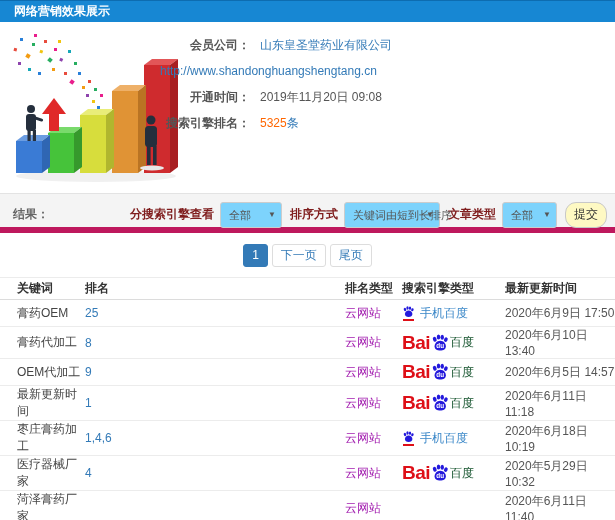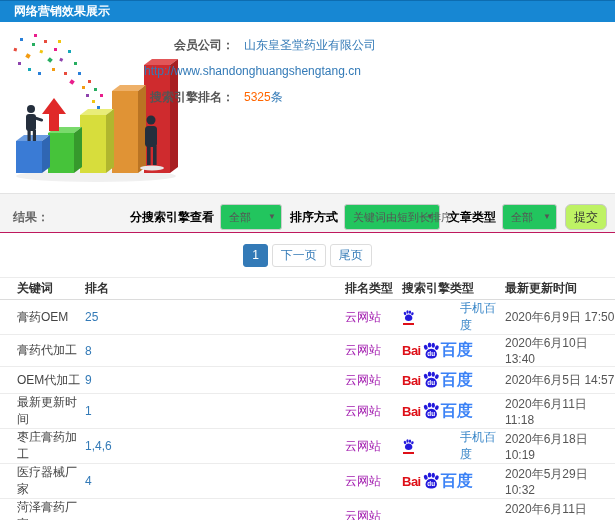--- a/index.html
+++ b/index.html
@@ -7,40 +7,40 @@
     font-family:"Liberation Sans","DejaVu Sans",sans-serif; font-size:12px; color:#555; }
 
   
   .titlebar { height:22px; background:#1787d3; border-top:1px solid #0d6cb0;
     line-height:21px; padding-left:14px; }
   .titlebar span { color:#fff; font-weight:bold; font-size:12px; }
 
   
   .topsec { position:relative; height:171px; background:#fff; }
   .illus { position:absolute; left:4px; top:6px; }
-  .inforows { position:absolute; left:134px; top:10px; }
+  .inforows { position:absolute; left:150px; top:10px; }
   .irow { display:flex; align-items:center; height:26px; }
   .ilabel { display:inline-block; width:100px; text-align:right; font-weight:bold; color:#555; }
   .ival { margin-left:10px; }
   .blue { color:#337ab7; text-decoration:none; }
   .orange { color:#ff6600; }
 
   
   .filterbar { height:40px; background:#f4f4f4; border-top:1px solid #e3e3e3;
-    border-bottom:1px solid #be185d; display:flex; align-items:center; padding:8px 8px 0 13px; }
+    border-bottom:6px solid #be185d; display:flex; align-items:center; padding:8px 8px 0 13px; }
   .resultlbl { font-weight:bold; color:#666; }
   .fright { margin-left:auto; display:flex; align-items:center; }
-  .flbl { font-weight:bold; color:#000000; margin:0 6px 0 8px; white-space:nowrap; }
-  .fselect { position:relative; background:#22c55e; border:1px solid #ccc; border-radius:3px;
+  .flbl { font-weight:bold; color:#7f1d1d; margin:0 6px 0 8px; white-space:nowrap; }
+  .fselect { position:relative; background:#7dd3fc; border:1px solid #ccc; border-radius:3px;
     height:26px; line-height:24px; padding:0 18px 0 8px; font-size:11px; color:#555;
     white-space:nowrap; cursor:pointer; }
   .fselect .caret { position:absolute; right:5px; top:0; font-size:8px; color:#555; }
   .s1 { width:62px; } .s2 { width:96px; } .s3 { width:55px; }
-  .submitbtn { margin-left:8px; height:26px; background:#bef264; border:1px solid #c8c8c8;
-    border-radius:6px; padding:0 8px; font-size:12px; color:#333; cursor:pointer; }
+  .submitbtn { margin-left:8px; height:26px; background:#fef9c3; border:1px solid #c8c8c8;
+    border-radius:11px; padding:0 8px; font-size:12px; color:#333; cursor:pointer; }
 
   
   .pagerwrap { height:44px; display:flex; justify-content:center; align-items:center; }
   .pager { display:flex; }
   .pitem { min-width:24px; height:23px; line-height:21px; text-align:center; padding:0 8px;
     border:1px solid #ddd; border-radius:3px; color:#337ab7; margin:0 2px; cursor:pointer;
     background:#fff; }
   .pitem.active { background:#337ab7; border-color:#337ab7; color:#fff; }
 
   
@@ -49,24 +49,24 @@
     border-bottom:1px solid #dcdcdc; vertical-align:middle; }
   td { height:27px; border-bottom:1px solid #ececec; vertical-align:middle; font-size:12px; }
   th:first-child, td:first-child { padding-left:17px; }
   .kw { color:#444; }
   .rk { color:#337ab7; text-decoration:none; }
   .rt { color:#a21caf; }
   .dt { color:#555; }
 
   
   .bdlogo { display:inline-flex; align-items:center; }
-  .bdlogo .bai { color:#de0f17; font-weight:bold; font-size:13px; letter-spacing:-0.5px; }
-  .bdlogo .cn { color:#3b82f6; font-weight:bold; font-size:16px; }
+  .bdlogo .bai { color:#de0f17; font-weight:bold; font-size:19px; letter-spacing:-0.5px; }
+  .bdlogo .cn { color:#14532d; font-weight:normal; font-size:12px; }
   .bdlogo svg { margin:0 1px; }
-  .mbwrap { display:inline-flex; align-items:center;gap:40px; }
+  .mbwrap { display:inline-flex; align-items:center; }
   .mbicon { display:inline-flex; flex-direction:column; align-items:center; margin-right:5px; }
   .mbicon .redline { width:11px; height:2px; background:#de0f17; margin-top:1px; }
   .mbtext { color:#3a87c8; }
 </style>
 </head>
 <body>
 
 <div class="titlebar">
   <span>网络营销效果展示</span>
 </div>
@@ -156,20 +156,24 @@
 
   <div class="inforows">
     <div class="irow">
       <span class="ilabel">会员公司：</span>
       <a class="ival blue" href="#">山东皇圣堂药业有限公司</a>
     </div>
     <div class="irow">
       <a class="ival blue" href="#">http://www.shandonghuangshengtang.cn</a>
     </div>
     <div class="irow">
+      <span class="ilabel">开通时间：</span>
+      <span class="ival">2019年11月20日 09:08</span>
+    </div>
+    <div class="irow">
       <span class="ilabel">搜索引擎排名：</span>
       <span class="ival"><span class="orange">5325</span><span class="blue">条</span></span>
     </div>
   </div>
 </div>
 
 <div class="filterbar">
   <span class="resultlbl">结果：</span>
   <div class="fright">
     <span class="flbl">分搜索引擎查看</span>

